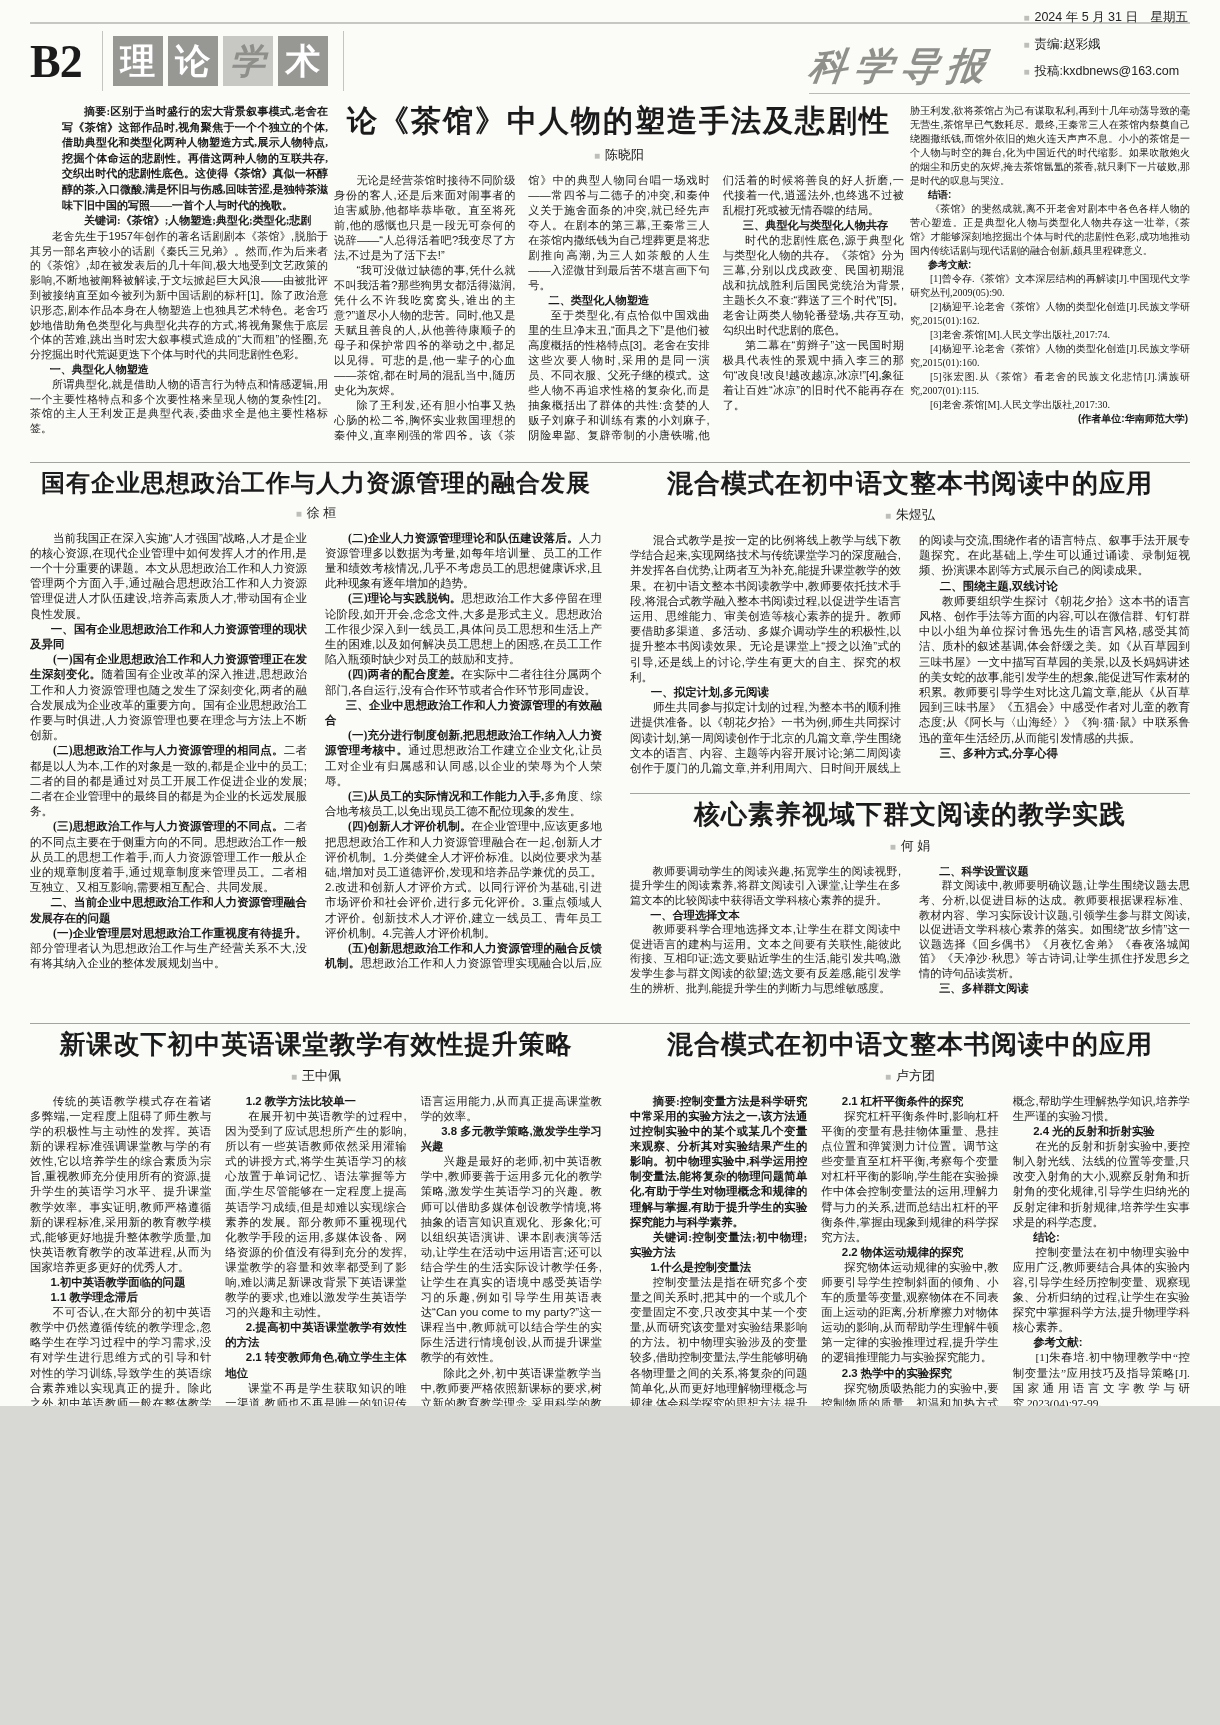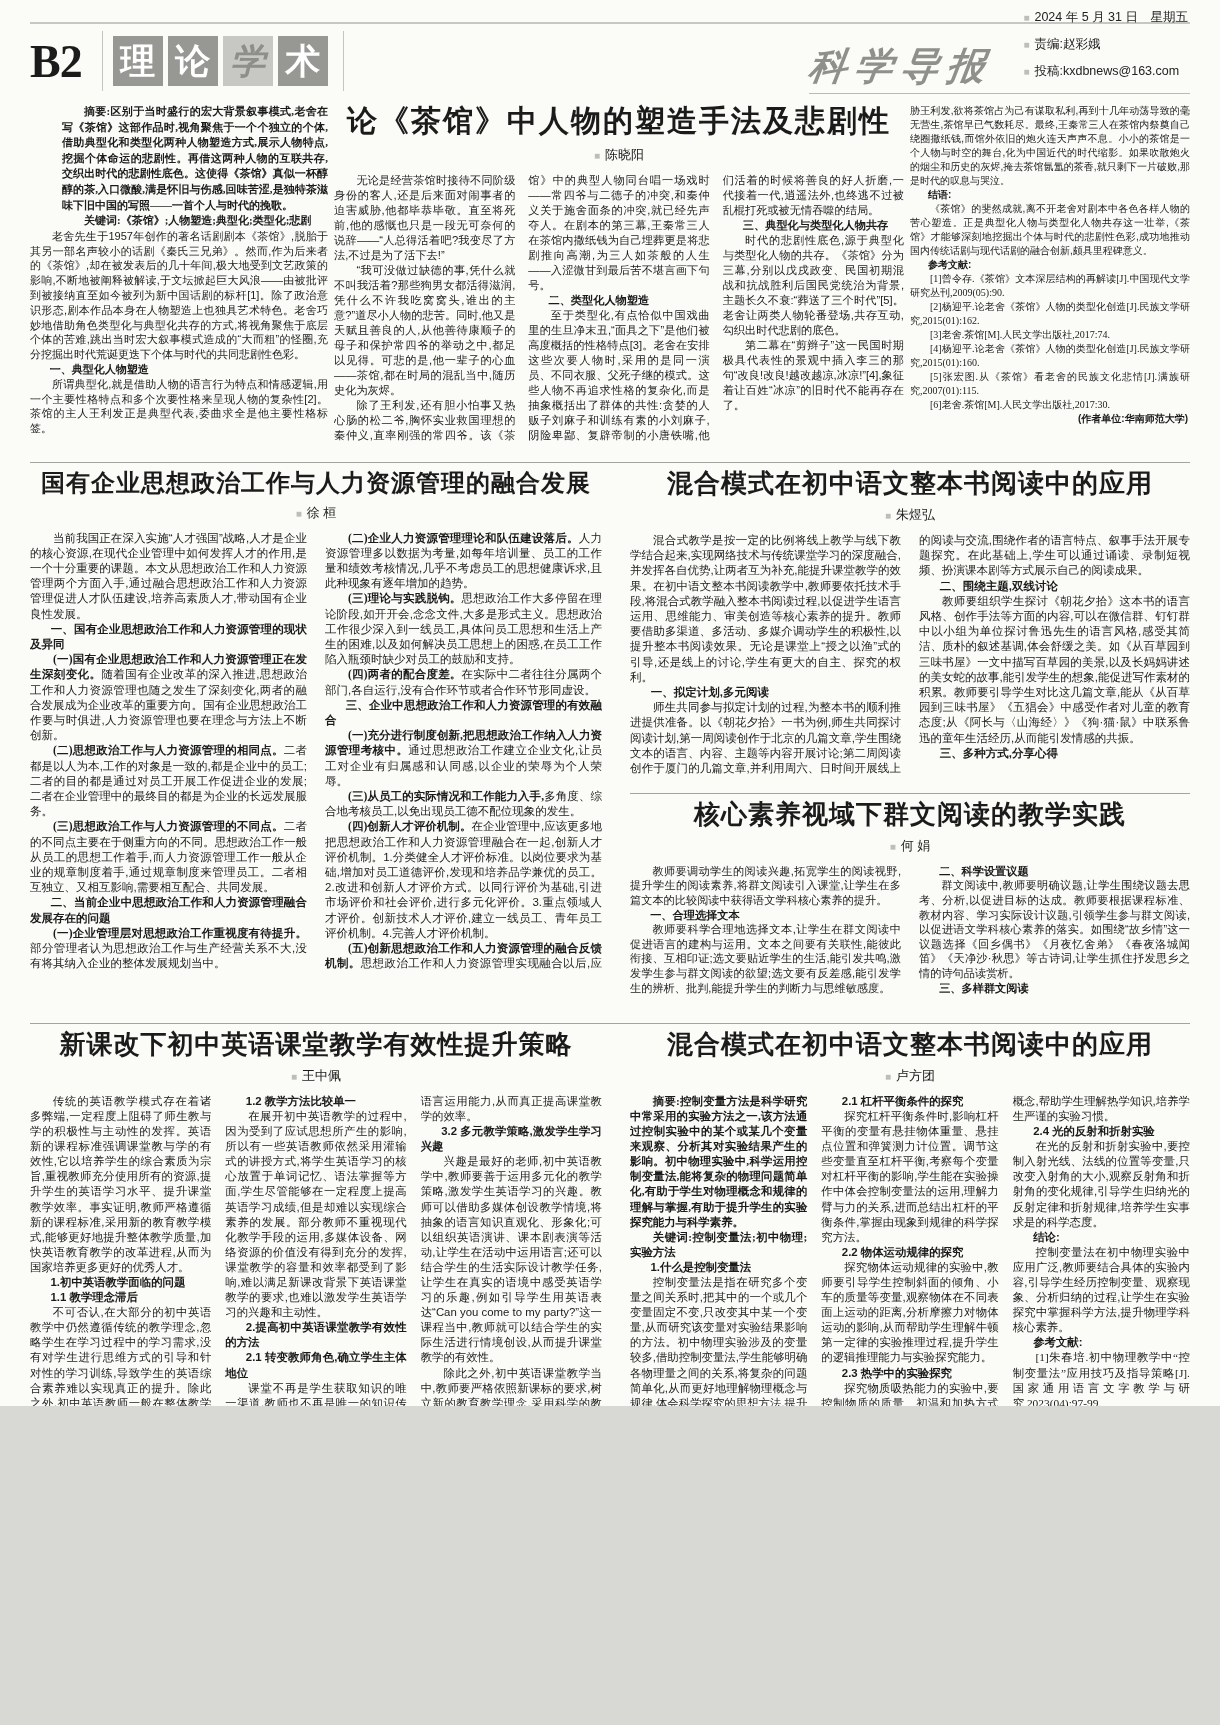--- a/index.html
+++ b/index.html
@@ -185,21 +185,21 @@
       <div class="cols3 txt">
           <div class="blk blk-p">传统的英语教学模式存在着诸多弊端,一定程度上阻碍了师生教与学的积极性与主动性的发挥。英语新的课程标准强调课堂教与学的有效性,它以培养学生的综合素质为宗旨,重视教师充分使用所有的资源,提升学生的英语学习水平、提升课堂教学效率。事实证明,教师严格遵循新的课程标准,采用新的教育教学模式,能够更好地提升整体教学质量,加快英语教育教学的改革进程,从而为国家培养更多更好的优秀人才。</div>
           <div class="blk blk-h">1.初中英语教学面临的问题</div>
           <div class="blk blk-h">1.1 教学理念滞后</div>
           <div class="blk blk-p">不可否认,在大部分的初中英语教学中仍然遵循传统的教学理念,忽略学生在学习过程中的学习需求,没有对学生进行思维方式的引导和针对性的学习训练,导致学生的英语综合素养难以实现真正的提升。除此之外,初中英语教师一般在整体教学活动当中具备着权威性,师生之间缺乏有效的互动交流,课堂教学氛围比较沉闷,学生不能在第一时间将自己的问题反馈给教师,长此以往,英语学习的效果和质量都会受到影响,学生学习英语的积极性也会逐渐下降,从而影响课堂教学的有效性。</div>
           <div class="blk blk-h">1.2 教学方法比较单一</div>
           <div class="blk blk-p">在展开初中英语教学的过程中,因为受到了应试思想所产生的影响,所以有一些英语教师依然采用灌输式的讲授方式,将学生英语学习的核心放置于单词记忆、语法掌握等方面,学生尽管能够在一定程度上提高英语学习成绩,但是却难以实现综合素养的发展。部分教师不重视现代化教学手段的运用,多媒体设备、网络资源的价值没有得到充分的发挥,课堂教学的容量和效率都受到了影响,难以满足新课改背景下英语课堂教学的要求,也难以激发学生英语学习的兴趣和主动性。</div>
           <div class="blk blk-h">2.提高初中英语课堂教学有效性的方法</div>
           <div class="blk blk-h">2.1 转变教师角色,确立学生主体地位</div>
           <div class="blk blk-p">课堂不再是学生获取知识的唯一渠道,教师也不再是唯一的知识传授者,所以教师必须转变自己的角色定位,把课堂还给学生,尊重学生的主体地位,确立学生在课堂学习过程中的主体地位。教师要成为学生学习的引导者和组织者,鼓励学生大胆开口、积极参与,让学生在体验、实践、参与、合作与交流中发展综合语言运用能力,从而真正提高课堂教学的效率。</div>
-          <div class="blk blk-h">3.2 多元教学策略,激发学生学习兴趣</div>
+          <div class="blk blk-h">3.8 多元教学策略,激发学生学习兴趣</div>
           <div class="blk blk-p">兴趣是最好的老师,初中英语教学中,教师要善于运用多元化的教学策略,激发学生英语学习的兴趣。教师可以借助多媒体创设教学情境,将抽象的语言知识直观化、形象化;可以组织英语演讲、课本剧表演等活动,让学生在活动中运用语言;还可以结合学生的生活实际设计教学任务,让学生在真实的语境中感受英语学习的乐趣,例如引导学生用英语表达“Can you come to my party?”这一课程当中,教师就可以结合学生的实际生活进行情境创设,从而提升课堂教学的有效性。</div>
           <div class="blk blk-p">除此之外,初中英语课堂教学当中,教师要严格依照新课标的要求,树立新的教育教学理念,采用科学的教学模式,要注重自我反思与改进,这样才能够真正地实现英语课堂教学质量和效率的全面提升,使学生的英语综合素养得到更好的发展,为学生今后的英语学习打下坚实的基础。</div>
           <div class="blk blk-aff">(作者单位:山东省单县第一中学附属创新路中学)</div>
         </div>
     </div>
     <div class="half">
       <h2 class="title t3">混合模式在初中语文整本书阅读中的应用</h2>
       <div class="author"><span class="sq">■</span><span>卢方团</span></div>
       <div class="cols3 txt">
           <div class="blk blk-abs"><b>摘要:</b>控制变量方法是科学研究中常采用的实验方法之一,该方法通过控制实验中的某个或某几个变量来观察、分析其对实验结果产生的影响。初中物理实验中,科学运用控制变量法,能将复杂的物理问题简单化,有助于学生对物理概念和规律的理解与掌握,有助于提升学生的实验探究能力与科学素养。</div>

